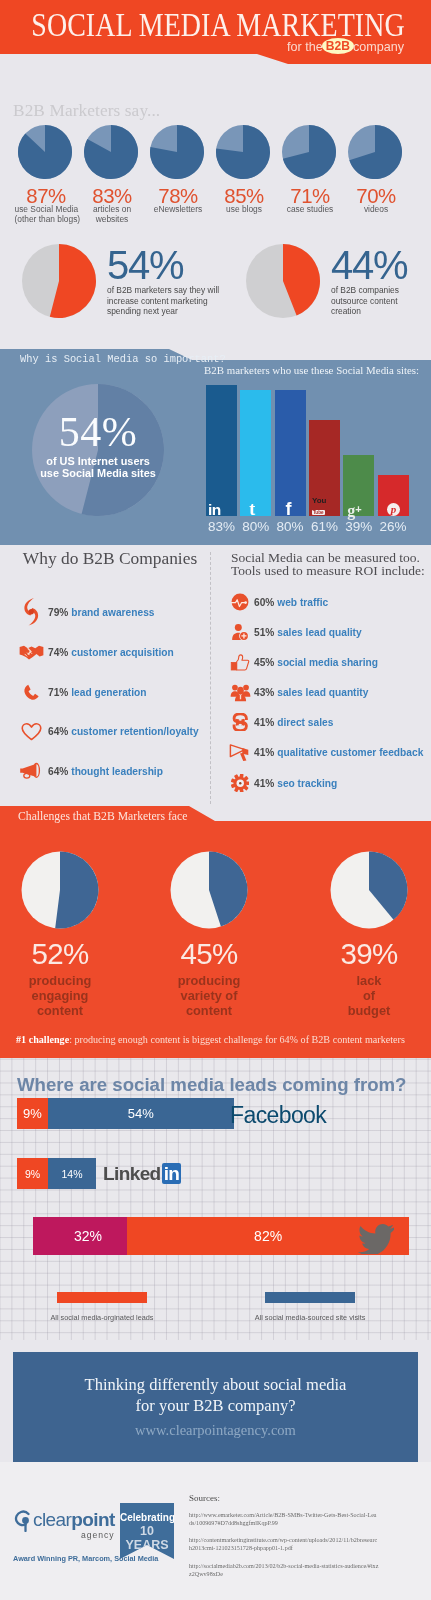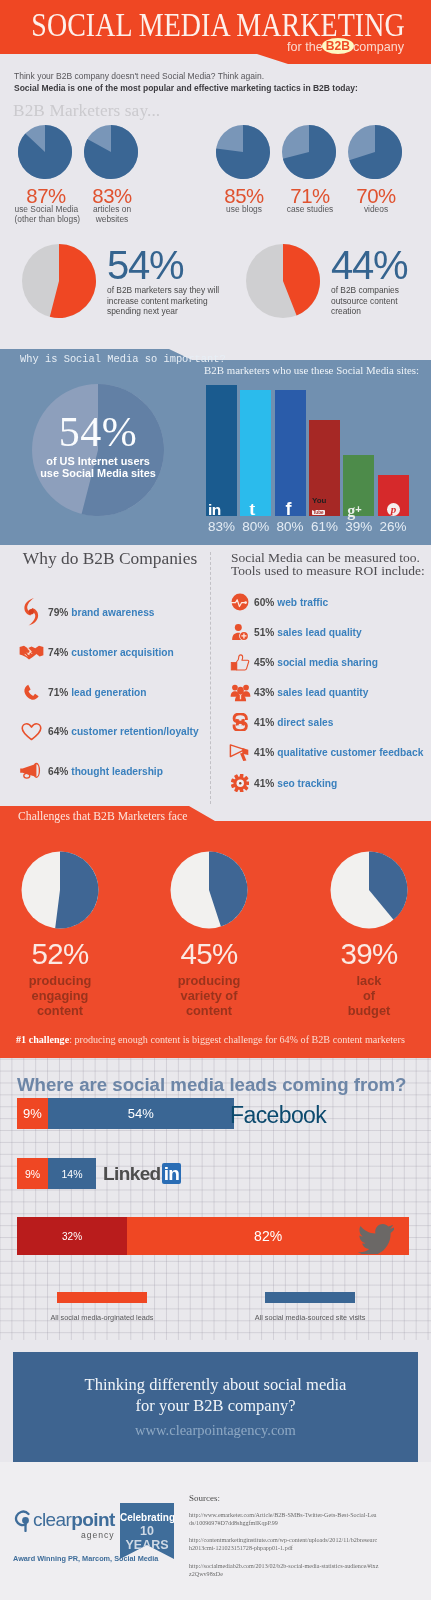--- a/index.html
+++ b/index.html
@@ -105,40 +105,42 @@
 <div class="page">
 
   <div class="hdr"></div>
   <div class="hdr-title">SOCIAL MEDIA MARKETING</div>
   <div class="hdr-tag">
     <span>for the</span>
     <span class="b2b-badge">B2B</span>
     <span>company</span>
   </div>
 
-  <div class="intro">
-    <div class="l1">Think your B2B company doesn't need Social Media? Think again.</div>
-    <div class="l2">Social Media is one of the most popular and effective marketing tactics in B2B today:</div>
-  </div>
   <div class="sec-head">B2B Marketers say...</div>
 
   <div class="pierow" id="pierow">
       <div class="pcell" style="left: 11.5px; top: 0px;"><svg width="56" height="56" viewBox="0 0 56 56">
           <circle cx="28" cy="28" r="27" fill="#7996b8"></circle>
           <path d="M 28 28 L 28 1 A 27 27 0 1 1 8.317847059621887 9.517228139925408 Z" fill="#3a6694"></path>
         </svg><div class="pct" style="margin-left:3px">87%</div><div class="lbl" style="margin-left:3px;white-space:nowrap">
           <div>use Social Media</div>
           <div>(other than blogs)</div>
         </div></div>
       <div class="pcell" style="left: 77.5px; top: 0px;"><svg width="56" height="56" viewBox="0 0 56 56">
           <circle cx="28" cy="28" r="27" fill="#7996b8"></circle>
           <path d="M 28 28 L 28 1 A 27 27 0 1 1 4.3397196388156765 14.992650799253697 Z" fill="#3a6694"></path>
         </svg><div class="pct" style="margin-left:3px">83%</div><div class="lbl" style="margin-left:3px;white-space:nowrap">
           <div>articles on</div>
           <div>websites</div>
+        </div></div>
+      <div class="pcell" style="left: 143.5px; top: 0px;"><svg width="56" height="56" viewBox="0 0 56 56">
+          <circle cx="28" cy="28" r="27" fill="#7996b8"></circle>
+          <path d="M 28 28 L 28 1 A 27 27 0 1 1 1.478244230325405 22.940704506185444 Z" fill="#3a6694"></path>
+        </svg><div class="pct" style="margin-left:3px">78%</div><div class="lbl" style="margin-left:3px;white-space:nowrap">
+          <div>eNewsletters</div>
         </div></div>
       <div class="pcell" style="left: 209.5px; top: 0px;"><svg width="56" height="56" viewBox="0 0 56 56">
           <circle cx="28" cy="28" r="27" fill="#7996b8"></circle>
           <path d="M 28 28 L 28 1 A 27 27 0 1 1 1.2129030645090957 24.616002693763786 Z" fill="#3a6694"></path>
         </svg><div class="pct" style="margin-left:3px">85%</div><div class="lbl" style="margin-left:3px;white-space:nowrap">
           <div>use blogs</div>
         </div></div>
       <div class="pcell" style="left: 275.5px; top: 0px;"><svg width="56" height="56" viewBox="0 0 56 56">
           <circle cx="28" cy="28" r="27" fill="#7996b8"></circle>
           <path d="M 28 28 L 28 1 A 27 27 0 1 1 1.8482546495269645 34.714626953451095 Z" fill="#3a6694"></path>
@@ -445,21 +447,21 @@
   <div id="leadrows" style="position: absolute; left: 0px; top: 0px; width: 431px;">
       <div style="position:absolute;left:17px;top:1098px;height:31px;width:216.72px">
         <div class="bar-seg" style="left:0px;width:30.96px;background:#ef4723;font-size:13px">9%</div>
         <div class="bar-seg" style="left:30.96px;width:185.76px;background:#3a6694;font-size:13px">54%</div>
       </div>
       <div style="position:absolute;left:17px;top:1158px;height:31px;width:79.12px">
         <div class="bar-seg" style="left:0px;width:30.96px;background:#ef4723;font-size:10.5px">9%</div>
         <div class="bar-seg" style="left:30.96px;width:48.16px;background:#3a6694;font-size:10.5px">14%</div>
       </div>
       <div style="position:absolute;left:17px;top:1217px;height:38px;width:392.15999999999997px">
-        <div class="bar-seg" style="left:0px;width:110.08px;background:#b91c1c;font-size:10px">32%</div>
+        <div class="bar-seg" style="left:16px;width:110.08px;background:#be185d;font-size:14px">32%</div>
         <div class="bar-seg" style="left:110.08px;width:282.08px;background:#ef4723;font-size:14px">82%</div>
       </div>
       <div>
         <div style="position:absolute;left:230px;top:1102px;font-size:23px;font-weight:normal;color:#0c4a6e;letter-spacing:-0.6px">Facebook</div>
         <div style="position:absolute;left:103px;top:1163px;font-size:19px;font-weight:bold;color:#4d4d4d;letter-spacing:-0.6px">Linked<span style="background:#2a6db5;color:#fff;border-radius:2px;padding:0 2px;margin-left:1px">in</span></div>
         <div style="position:absolute;left:358px;top:1224px"><svg width="36" height="30" viewBox="0 0 36 30">
             <path d="M36 3.6 c-1.3.6-2.8 1-4.2 1.2 1.5-.9 2.7-2.4 3.2-4.1 -1.4.9-3 1.5-4.7 1.8 C29 1 27 0 24.8 0 c-4.2 0-7.6 3.5-7.6 7.8 0 .6.1 1.2.2 1.8 C11.1 9.3 5.9 6.4 2.4 2 c-.7 1.2-1 2.6-1 4 0 2.7 1.3 5.1 3.4 6.5 -1.3 0-2.4-.4-3.4-1 0 3.8 2.6 7 6.1 7.7 -.6.2-1.3.3-2 .3 -.5 0-1 0-1.4-.1 1 3.1 3.8 5.4 7.1 5.5 -2.6 2.1-5.9 3.3-9.4 3.3 -.6 0-1.2 0-1.8-.1 3.4 2.2 7.3 3.5 11.6 3.5 13.6 0 21-11.5 21-21.5 0-.3 0-.7 0-1 1.4-1 2.7-2.3 3.7-3.8 Z" fill="#6b6866"></path>
           </svg></div>
       </div>
     </div>

